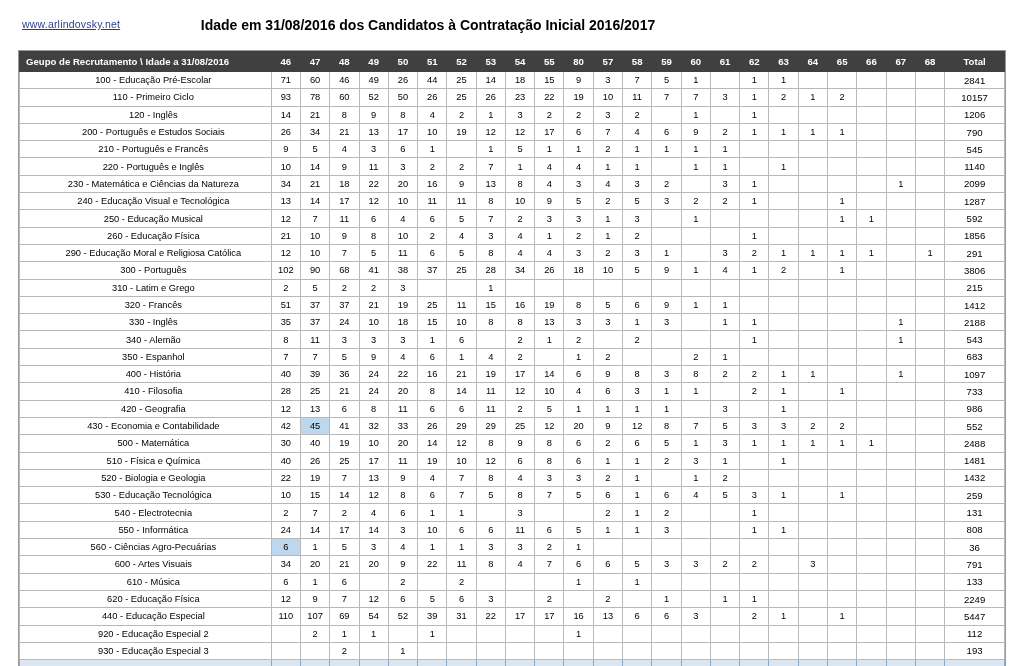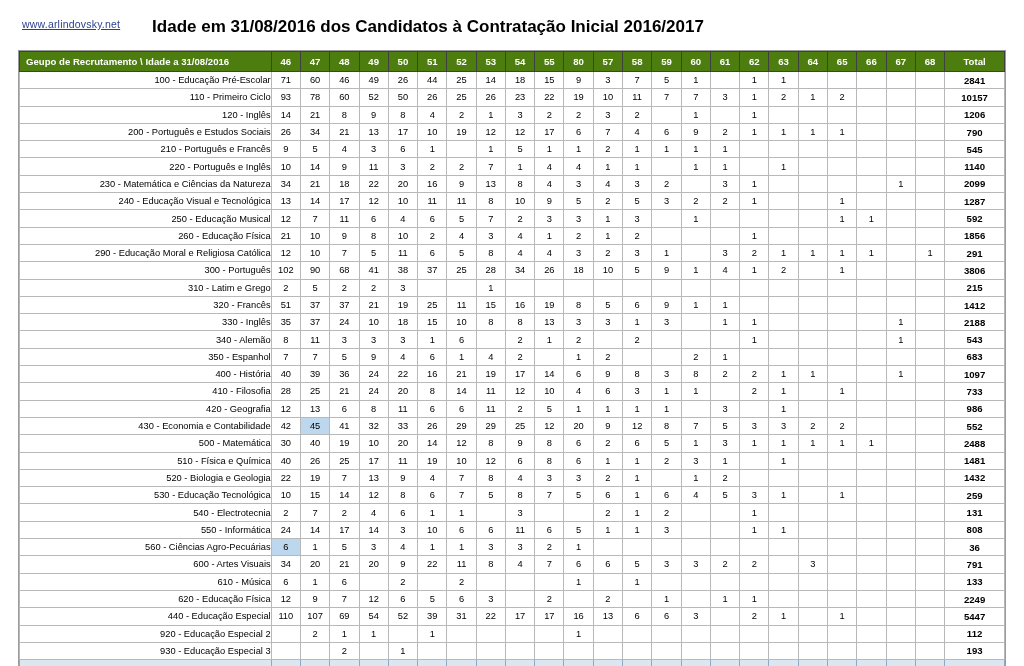--- a/index.html
+++ b/index.html
@@ -22,21 +22,21 @@
   }
   .sitelink{
     position:absolute;left:4px;top:4px;
     font-size:10.5px;
     color:#2b3f8c;
     text-decoration:underline;
     letter-spacing:.2px;
   }
   .doc-title{
     text-align:center;
-    font-size:17px;
+    font-size:14px;
     font-weight:bold;
     padding-top:3px;
   }
   .tablewrap{
     margin-top:10px;
     border:1px solid #9a9a9a;
     width:988px;
     box-sizing:border-box;
     background:#fff;
   }
@@ -49,38 +49,38 @@
   th,td{
     border:1px solid #b8b8b8;
     padding:0;
     height:16.3px;
     text-align:center;
     vertical-align:middle;
     overflow:hidden;
     white-space:nowrap;
   }
   thead th{
-    background:#4d7c0f;
+    background:#404040;
     color:#ffffff;
     font-weight:bold;
     font-size:9.6px;
     border:1px solid #3f3f3f;
     height:19px;
   }
   thead th.rowhead{
     text-align:left;
     padding-left:6px;
   }
   td.rowhead{
-    text-align:right;
+    text-align:center;
     padding-left:16px;
     font-size:9.3px;
   }
   td.total{
-    font-weight:bold;
+    font-weight:normal;
     font-size:9.6px;
   }
   tfoot td{
     background:#dce6f1;
     font-weight:bold;
     font-size:10.2px;
     height:20px;
     border:1px solid #8ea9c6;
   }
   tfoot td.rowhead{

